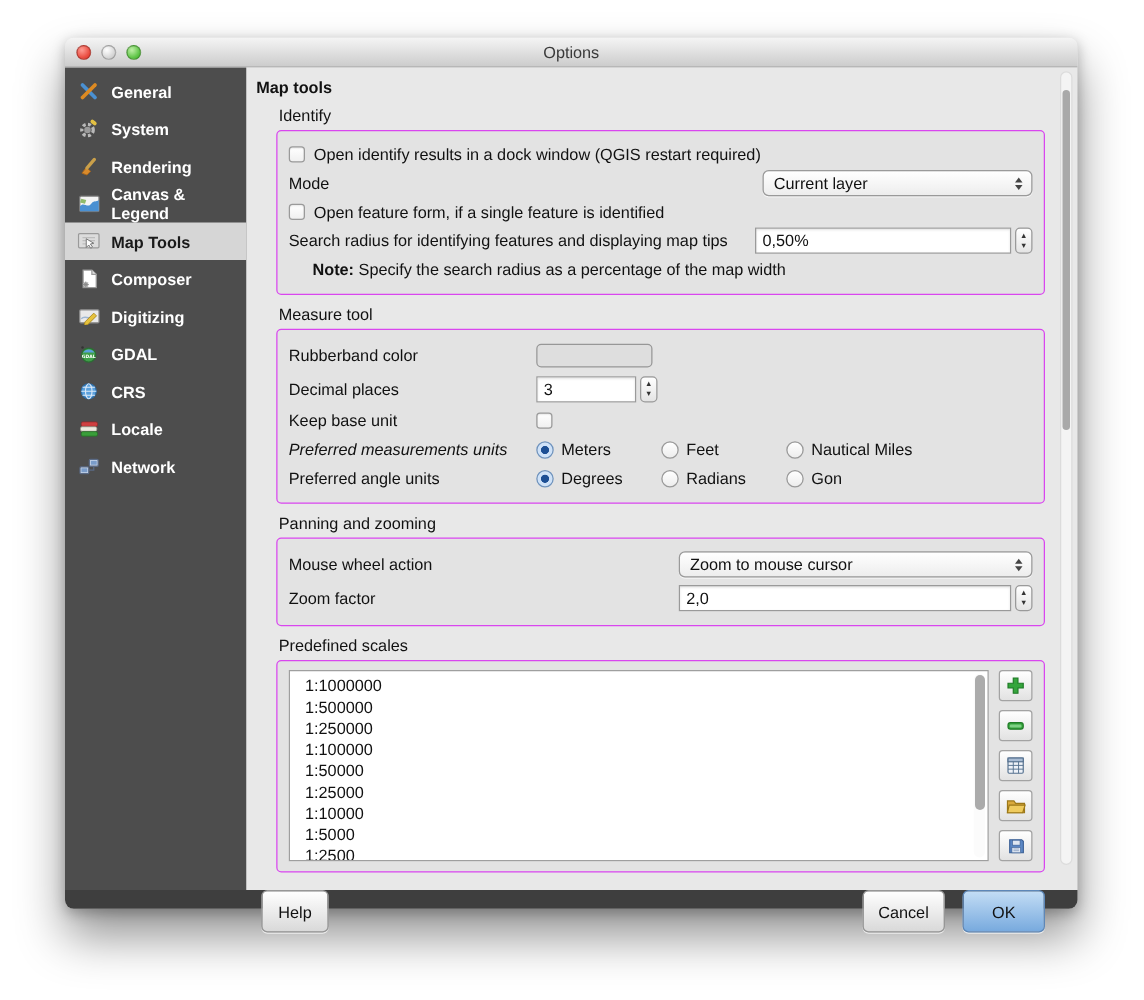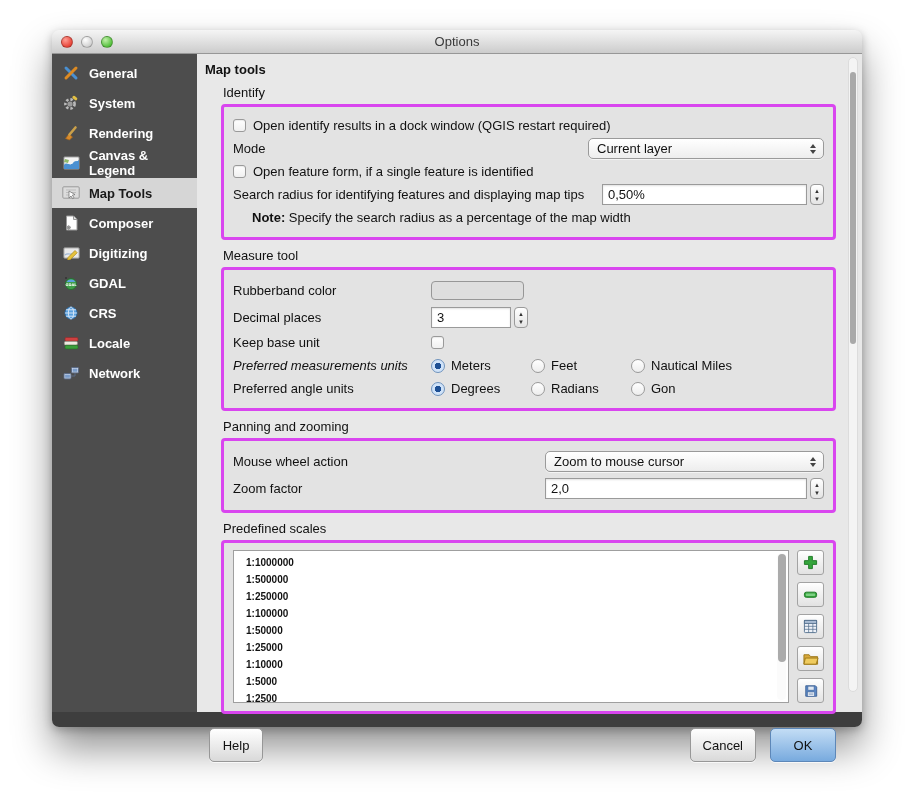--- a/index.html
+++ b/index.html
@@ -24,21 +24,21 @@
     color:#ffffff;font-weight:bold;font-size:13px;cursor:default;}
   .side-item.selected{background:#d6d6d6;color:#1a1a1a;}
   .side-item .icn{width:18px;height:17px;flex:none;display:flex;align-items:center;justify-content:center;}
   
   .main{flex:1;position:relative;padding:6px 26px 0 8px;}
   .panel-scroll{position:absolute;top:3px;right:4px;bottom:20px;width:10px;background:#f4f4f4;
     border-radius:5px;border:1px solid #dcdcdc;}
   .panel-scroll .thumb{position:absolute;left:1px;right:1px;top:14px;height:272px;background:#a9a9a9;border-radius:4px;}
   .h1{font-weight:bold;font-size:13px;margin:2px 0 6px 0;}
   .section-label{margin:8px 0 4px 18px;font-size:13px;}
-  .groupbox{margin-left:16px;background:#e3e3e3;border:3px solid #d946ef;border-radius:4px;
+  .groupbox{margin-left:16px;background:#e3e3e3;border:1px solid #d946ef;border-radius:4px;
     padding:7px 9px 8px 9px;}
   .row{display:flex;align-items:center;min-height:23px;}
   .row .grow{flex:1;}
   .lbl{font-size:13px;}
   .note b{font-weight:bold;padding-left:19px;}
   
   .checkbox{width:13px;height:13px;background:linear-gradient(#ffffff,#f0f0f0);border:1px solid #9a9a9a;
     border-radius:3px;margin-right:7px;flex:none;box-shadow:inset 0 1px 1px rgba(0,0,0,.08);}
   .combo{height:21px;background:linear-gradient(#ffffff,#ededed);border:1px solid #9a9a9a;border-radius:5px;
     display:flex;align-items:center;padding:0 4px 0 8px;box-shadow:0 1px 0 rgba(255,255,255,.6);}
@@ -59,21 +59,21 @@
   .radio.checked{border:1px solid #6f93bd;
     background:radial-gradient(circle,#1d4f94 0 3px,#cfe2f8 3.5px 6px,#a8c6ea 7px);}
   .opt{display:flex;align-items:center;width:100px;flex:none;}
   .colorbtn{width:93px;height:19px;border:1px solid #979797;border-radius:4px;background:#dedede;
     padding:2px;}
   .colorbtn .swatch{width:100%;height:100%;border-radius:2px;}
   
   .scales-wrap{display:flex;gap:8px;}
   .scale-list{flex:1;height:153px;background:#ffffff;border:1px solid #9f9f9f;position:relative;
     overflow:hidden;padding:3px 0 0 12px;}
-  .scale-row{height:17px;line-height:17px;font-size:10px;font-weight:bold;}
+  .scale-row{height:17px;line-height:17px;font-size:13px;}
   .list-scroll{position:absolute;top:2px;bottom:2px;right:2px;width:9px;background:#fbfbfb;border-radius:5px;}
   .list-scroll .thumb{position:absolute;left:0.5px;right:0.5px;top:1px;height:108px;background:#ababab;border-radius:4px;}
   .tool-col{display:flex;flex-direction:column;gap:7px;width:27px;flex:none;}
   .tool-btn{width:27px;height:25px;background:linear-gradient(#ffffff,#e2e2e2);border:1px solid #a3a3a3;
     border-radius:3px;display:flex;align-items:center;justify-content:center;padding:0;}
   
   .footer{display:flex;align-items:center;margin:14px 0 0 4px;padding-right:0px;}
   .btn{height:21px;min-width:54px;padding:16px 12px;border:1px solid #979797;border-radius:5px;
     background:linear-gradient(#ffffff,#d9d9d9);font-size:13px;font-family:inherit;color:#111;
     display:inline-flex;align-items:center;justify-content:center;box-shadow:0 1px 0 rgba(255,255,255,.7);}
@@ -215,21 +215,21 @@
       <div class="h1">Map tools</div>
 
       <div class="section-label">Identify</div>
       <div class="groupbox">
         <div class="row">
           <span class="checkbox"></span>
           <span class="lbl">Open identify results in a dock window (QGIS restart required)</span>
         </div>
         <div class="row">
           <span class="lbl grow">Mode</span>
-          <div class="combo" style="width:236px;">
+          <div class="combo" style="width:216px;">
             <span class="combo-text">Current layer</span>
             <span class="combo-arrows">
                 <i class="a-up"></i>
                 <i class="a-dn"></i>
               </span>
           </div>
         </div>
         <div class="row">
           <span class="checkbox"></span>
           <span class="lbl">Open feature form, if a single feature is identified</span>

